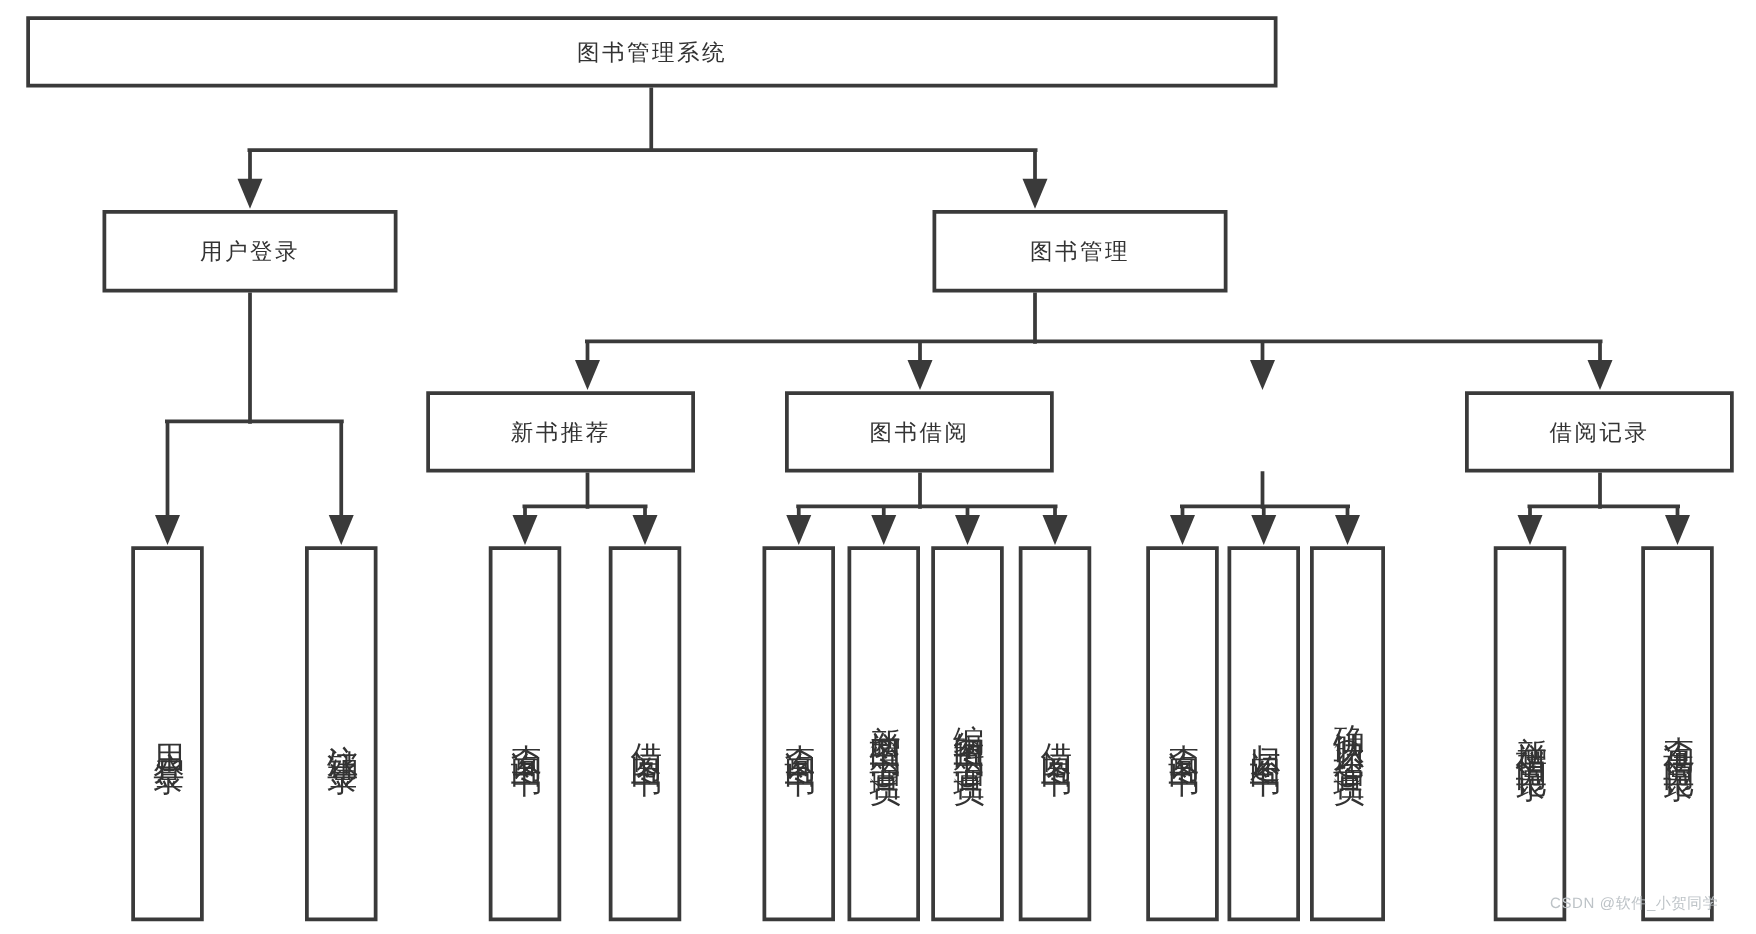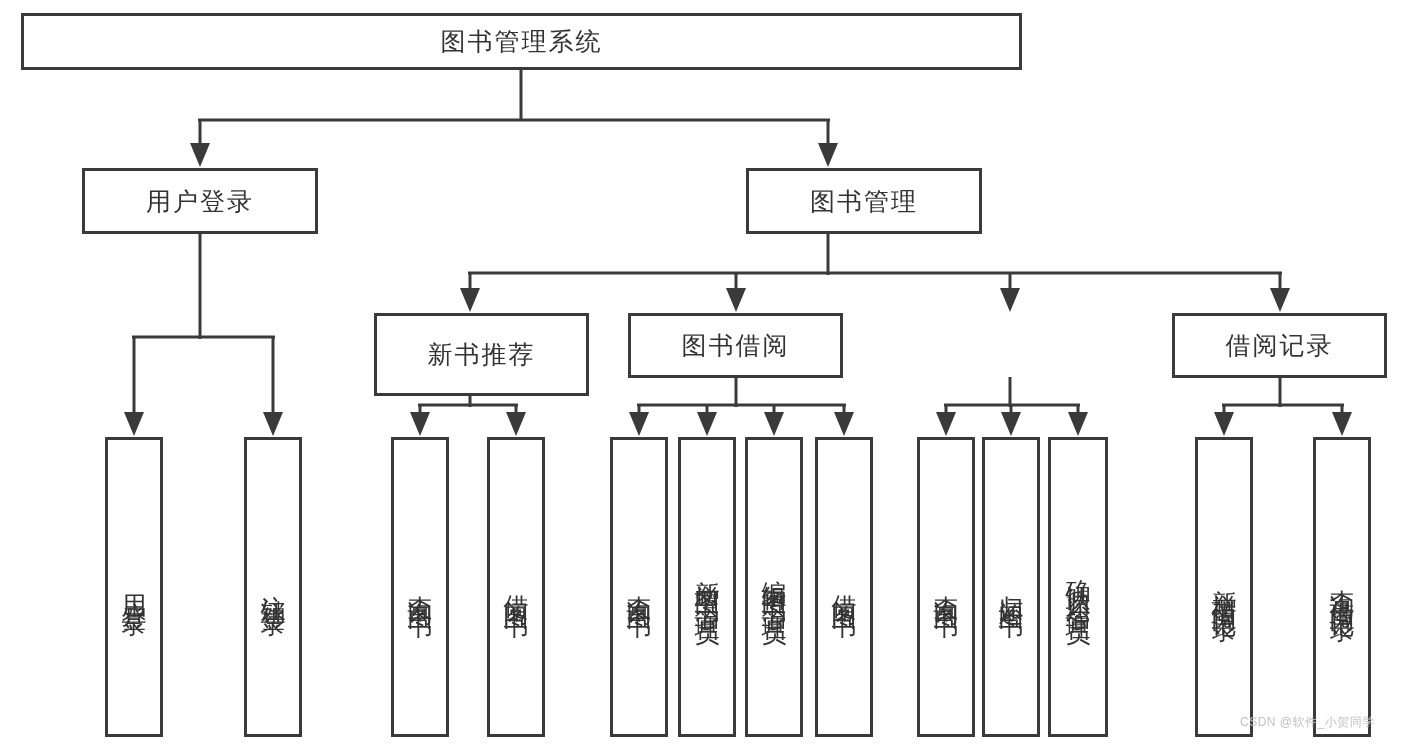--- a/index.html
+++ b/index.html
@@ -29,21 +29,21 @@
   .c-arrow { fill: var(--line); stroke: none; }
 
   .node {
     position: absolute;
     border: 3px solid var(--line);
     background: var(--background);
     color: var(--text);
     display: flex;
     align-items: center;
     justify-content: center;
-    font-size: 25px;
+    font-size: 18px;
     letter-spacing: 2px;
     text-align: center;
   }
 
   .leaf {
     writing-mode: vertical-lr;
     text-orientation: mixed;
     letter-spacing: 6px;
     font-size: 25px;
     white-space: nowrap;
@@ -138,21 +138,21 @@
       <line class="c-line" x1="1342" y1="405" x2="1342" y2="419"></line>
       <polygon class="c-arrow" points="1332,412 1352,412 1342,436"></polygon>
     </g>
   </svg>
 
   <div class="node" style="left:21px; top:13px; width:1001px; height:57px;">图书管理系统</div>
 
   <div class="node" style="left:82px; top:168px; width:236px; height:66px;">用户登录</div>
   <div class="node" style="left:710px; top:168px; width:236px; height:66px;margin-left:36px;">图书管理</div>
 
-  <div class="node" style="left:374px; top:313px; width:215px; height:83px;">新书推荐</div>
+  <div class="node" style="left:341px; top:313px; width:215px; height:65px;">新书推荐</div>
   <div class="node" style="left:628px; top:313px; width:215px; height:65px;">图书借阅</div>
   <div class="node" style="left:1172px; top:313px; width:215px; height:65px;">借阅记录</div>
 
   <div class="node leaf" style="left:105px; top:437px; width:58px; height:300px;">用户登录</div>
   <div class="node leaf" style="left:244px; top:437px; width:58px; height:300px;">注销登录</div>
 
   <div class="node leaf" style="left:391px; top:437px; width:58px; height:300px;">查询图书</div>
   <div class="node leaf" style="left:487px; top:437px; width:58px; height:300px;">借阅图书</div>
 
   <div class="node leaf" style="left:610px; top:437px; width:58px; height:300px;">查询图书</div>

